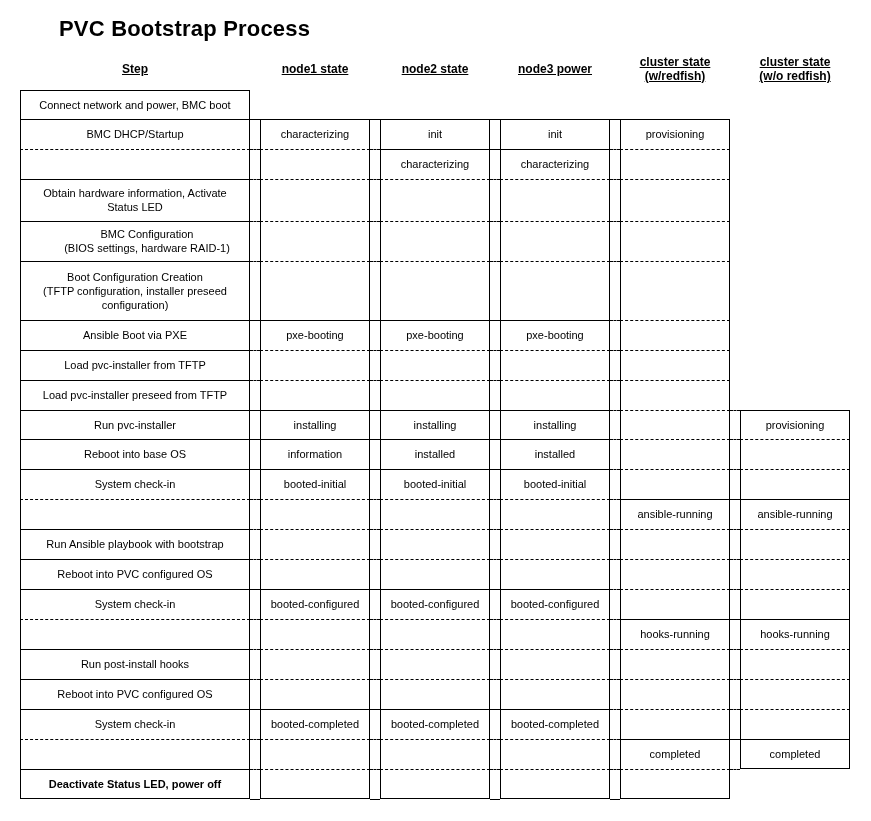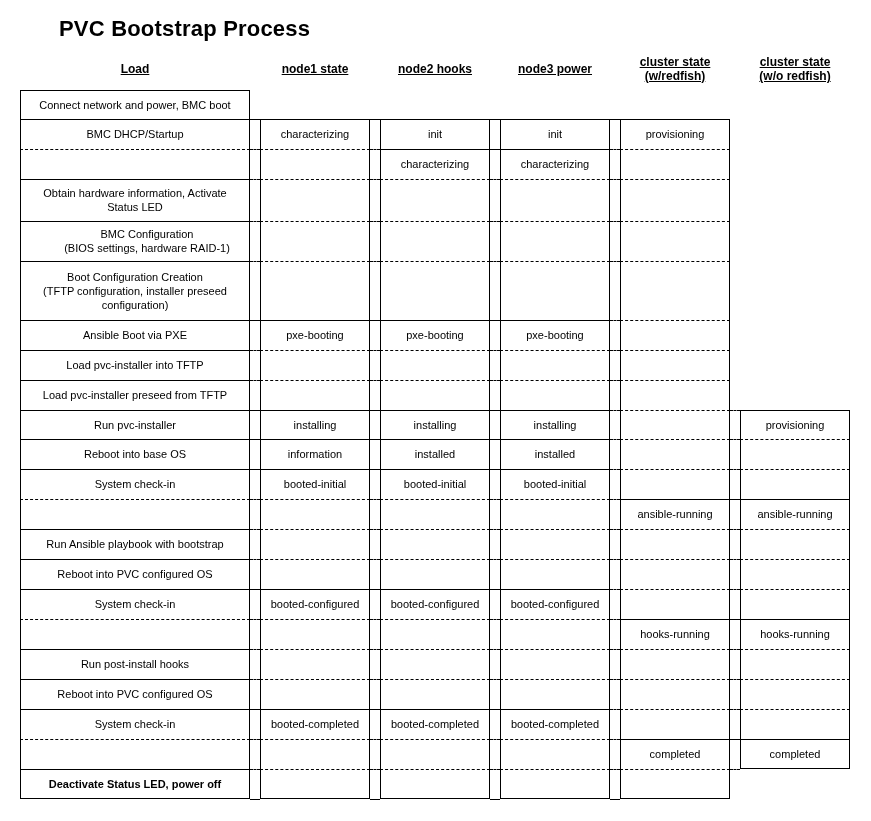--- a/index.html
+++ b/index.html
@@ -130,21 +130,21 @@
       <div class="tick" style="left: 730px; width: 10px; top: 499px;"></div>
       <div class="tick dashed" style="left: 730px; width: 10px; top: 529px;"></div>
       <div class="tick dashed" style="left: 730px; width: 10px; top: 559px;"></div>
       <div class="tick dashed" style="left: 730px; width: 10px; top: 589px;"></div>
       <div class="tick" style="left: 730px; width: 10px; top: 619px;"></div>
       <div class="tick dashed" style="left: 730px; width: 10px; top: 649px;"></div>
       <div class="tick dashed" style="left: 730px; width: 10px; top: 679px;"></div>
       <div class="tick dashed" style="left: 730px; width: 10px; top: 709px;"></div>
       <div class="tick" style="left: 730px; width: 10px; top: 739px;"></div>
       <div class="tick dashed" style="left: 730px; width: 10px; top: 769px;"></div>
-      <div class="header" style="left: 20px; width: 230px;">Load</div>
+      <div class="header" style="left: 20px; width: 230px;">Step</div>
       <div class="colbox" style="left: 20px; top: 90px; width: 230px; height: 709px;"></div>
       <div class="sep" style="left: 20px; width: 230px; top: 119px;"></div>
       <div class="sep dashed" style="left: 20px; width: 230px; top: 149px;"></div>
       <div class="sep" style="left: 20px; width: 230px; top: 179px;"></div>
       <div class="sep" style="left: 20px; width: 230px; top: 221px;"></div>
       <div class="sep" style="left: 20px; width: 230px; top: 261px;"></div>
       <div class="sep" style="left: 20px; width: 230px; top: 320px;"></div>
       <div class="sep" style="left: 20px; width: 230px; top: 350px;"></div>
       <div class="sep" style="left: 20px; width: 230px; top: 380px;"></div>
       <div class="sep" style="left: 20px; width: 230px; top: 410px;"></div>
@@ -163,21 +163,21 @@
       <div class="cell" style="left: 20px; width: 230px; top: 90px; height: 29px;">Connect network and power, BMC boot</div>
       <div class="cell" style="left: 20px; width: 230px; top: 119px; height: 30px;">BMC DHCP/Startup</div>
       <div class="cell" style="left: 20px; width: 230px; top: 179px; height: 42px;">Obtain hardware information, Activate
 Status LED</div>
       <div class="cell" style="left: 20px; width: 254px; top: 221px; height: 40px;">BMC Configuration
 (BIOS settings, hardware RAID-1)</div>
       <div class="cell" style="left: 20px; width: 230px; top: 261px; height: 59px;">Boot Configuration Creation
 (TFTP configuration, installer preseed
 configuration)</div>
       <div class="cell" style="left: 20px; width: 230px; top: 320px; height: 30px;">Ansible Boot via PXE</div>
-      <div class="cell" style="left: 20px; width: 230px; top: 350px; height: 30px;">Load pvc-installer into TFTP</div>
+      <div class="cell" style="left: 20px; width: 230px; top: 350px; height: 30px;">Load pvc-installer from TFTP</div>
       <div class="cell" style="left: 20px; width: 230px; top: 380px; height: 30px;">Load pvc-installer preseed from TFTP</div>
       <div class="cell" style="left: 20px; width: 230px; top: 410px; height: 29px;">Run pvc-installer</div>
       <div class="cell" style="left: 20px; width: 230px; top: 439px; height: 30px;">Reboot into base OS</div>
       <div class="cell" style="left: 20px; width: 230px; top: 469px; height: 30px;">System check-in</div>
       <div class="cell" style="left: 20px; width: 230px; top: 529px; height: 30px;">Run Ansible playbook with bootstrap</div>
       <div class="cell" style="left: 20px; width: 230px; top: 559px; height: 30px;">Reboot into PVC configured OS</div>
       <div class="cell" style="left: 20px; width: 230px; top: 589px; height: 30px;">System check-in</div>
       <div class="cell" style="left: 20px; width: 230px; top: 649px; height: 30px;">Run post-install hooks</div>
       <div class="cell" style="left: 20px; width: 230px; top: 679px; height: 30px;">Reboot into PVC configured OS</div>
       <div class="cell" style="left: 20px; width: 230px; top: 709px; height: 30px;">System check-in</div>
@@ -204,21 +204,21 @@
       <div class="sep" style="left: 260px; width: 110px; top: 709px;"></div>
       <div class="sep dashed" style="left: 260px; width: 110px; top: 739px;"></div>
       <div class="sep dashed" style="left: 260px; width: 110px; top: 769px;"></div>
       <div class="cell" style="left: 260px; width: 110px; top: 119px; height: 30px;">characterizing</div>
       <div class="cell" style="left: 260px; width: 110px; top: 320px; height: 30px;">pxe-booting</div>
       <div class="cell" style="left: 260px; width: 110px; top: 410px; height: 29px;">installing</div>
       <div class="cell" style="left: 260px; width: 110px; top: 439px; height: 30px;">information</div>
       <div class="cell" style="left: 260px; width: 110px; top: 469px; height: 30px;">booted-initial</div>
       <div class="cell" style="left: 260px; width: 110px; top: 589px; height: 30px;">booted-configured</div>
       <div class="cell" style="left: 260px; width: 110px; top: 709px; height: 30px;">booted-completed</div>
-      <div class="header" style="left: 380px; width: 110px;">node2 hooks</div>
+      <div class="header" style="left: 380px; width: 110px;">node2 state</div>
       <div class="colbox" style="left: 380px; top: 119px; width: 110px; height: 680px;"></div>
       <div class="sep" style="left: 380px; width: 110px; top: 149px;"></div>
       <div class="sep dashed" style="left: 380px; width: 110px; top: 179px;"></div>
       <div class="sep dashed" style="left: 380px; width: 110px; top: 221px;"></div>
       <div class="sep dashed" style="left: 380px; width: 110px; top: 261px;"></div>
       <div class="sep" style="left: 380px; width: 110px; top: 320px;"></div>
       <div class="sep dashed" style="left: 380px; width: 110px; top: 350px;"></div>
       <div class="sep dashed" style="left: 380px; width: 110px; top: 380px;"></div>
       <div class="sep" style="left: 380px; width: 110px; top: 410px;"></div>
       <div class="sep" style="left: 380px; width: 110px; top: 439px;"></div>

